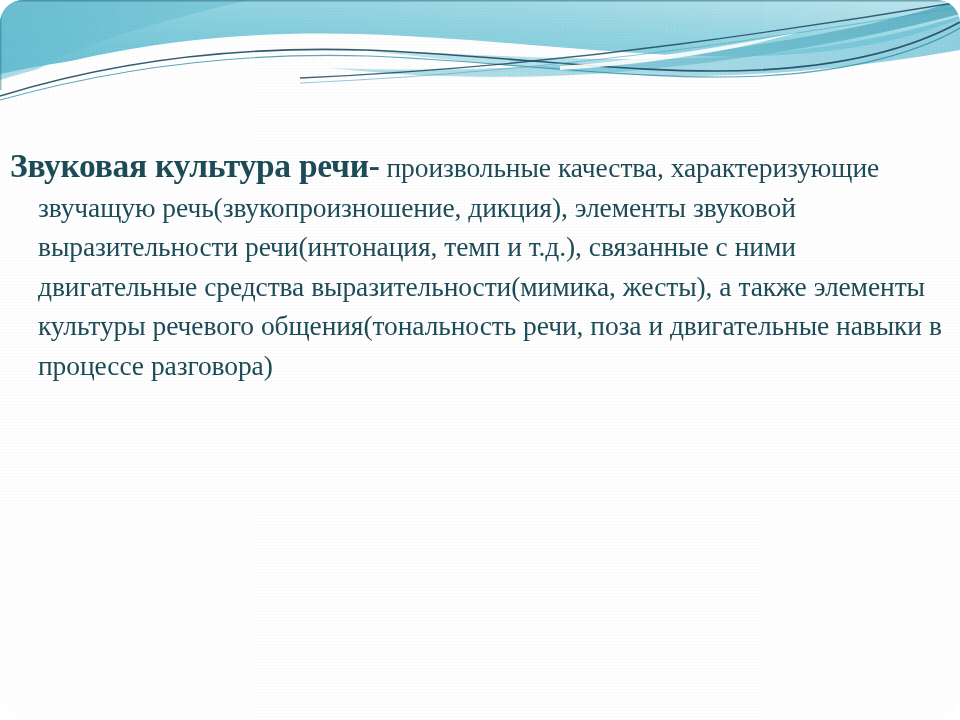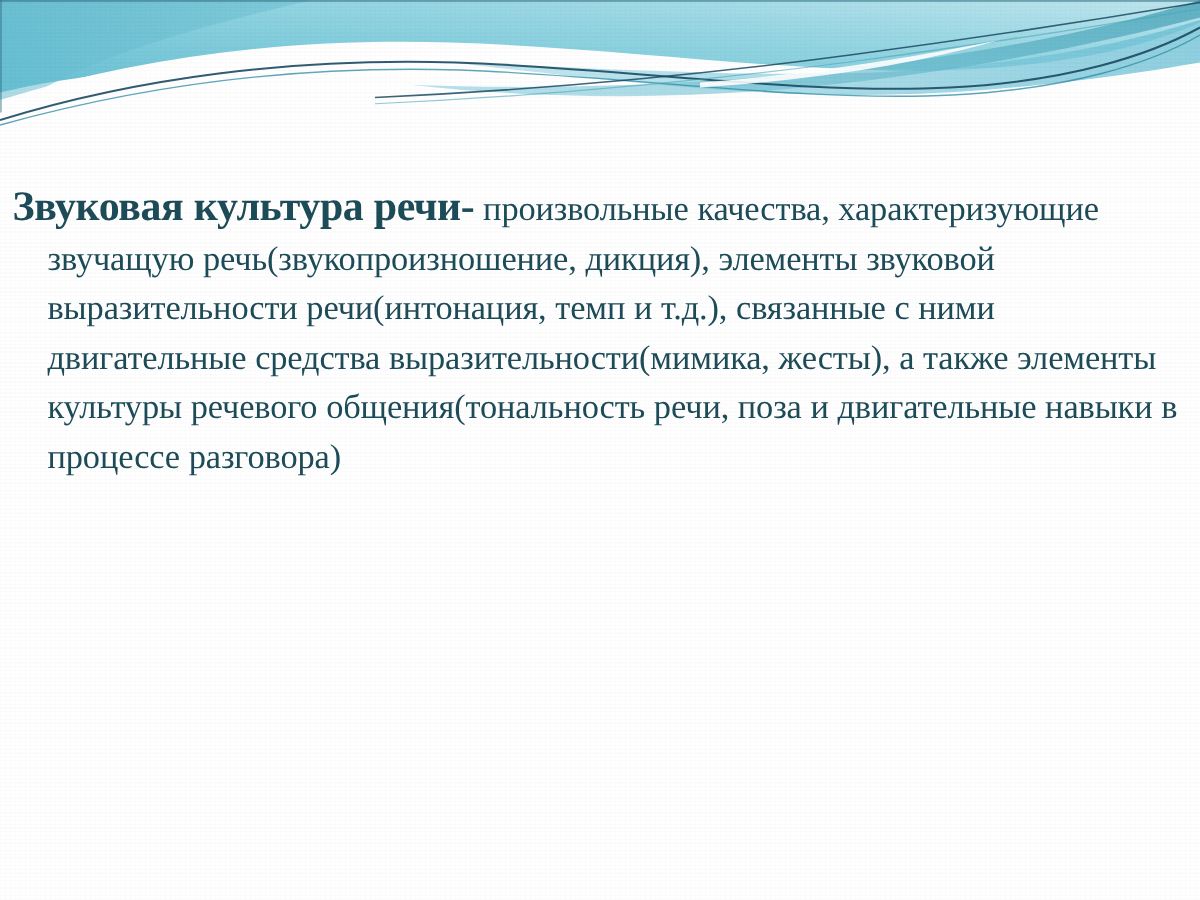--- a/index.html
+++ b/index.html
@@ -14,20 +14,21 @@
     background: #ffffff;
     font-family: "Liberation Serif", "DejaVu Serif", serif;
   }
 
   .slide {
     position: relative;
     width: 960px;
     height: 720px;
     background: #ffffff;
     overflow: hidden;
+    border-radius: 23px;
   }
 
   
   .banner {
     position: absolute;
     top: 0;
     left: 0;
     width: 960px;
     height: 104px;
     overflow: hidden;

